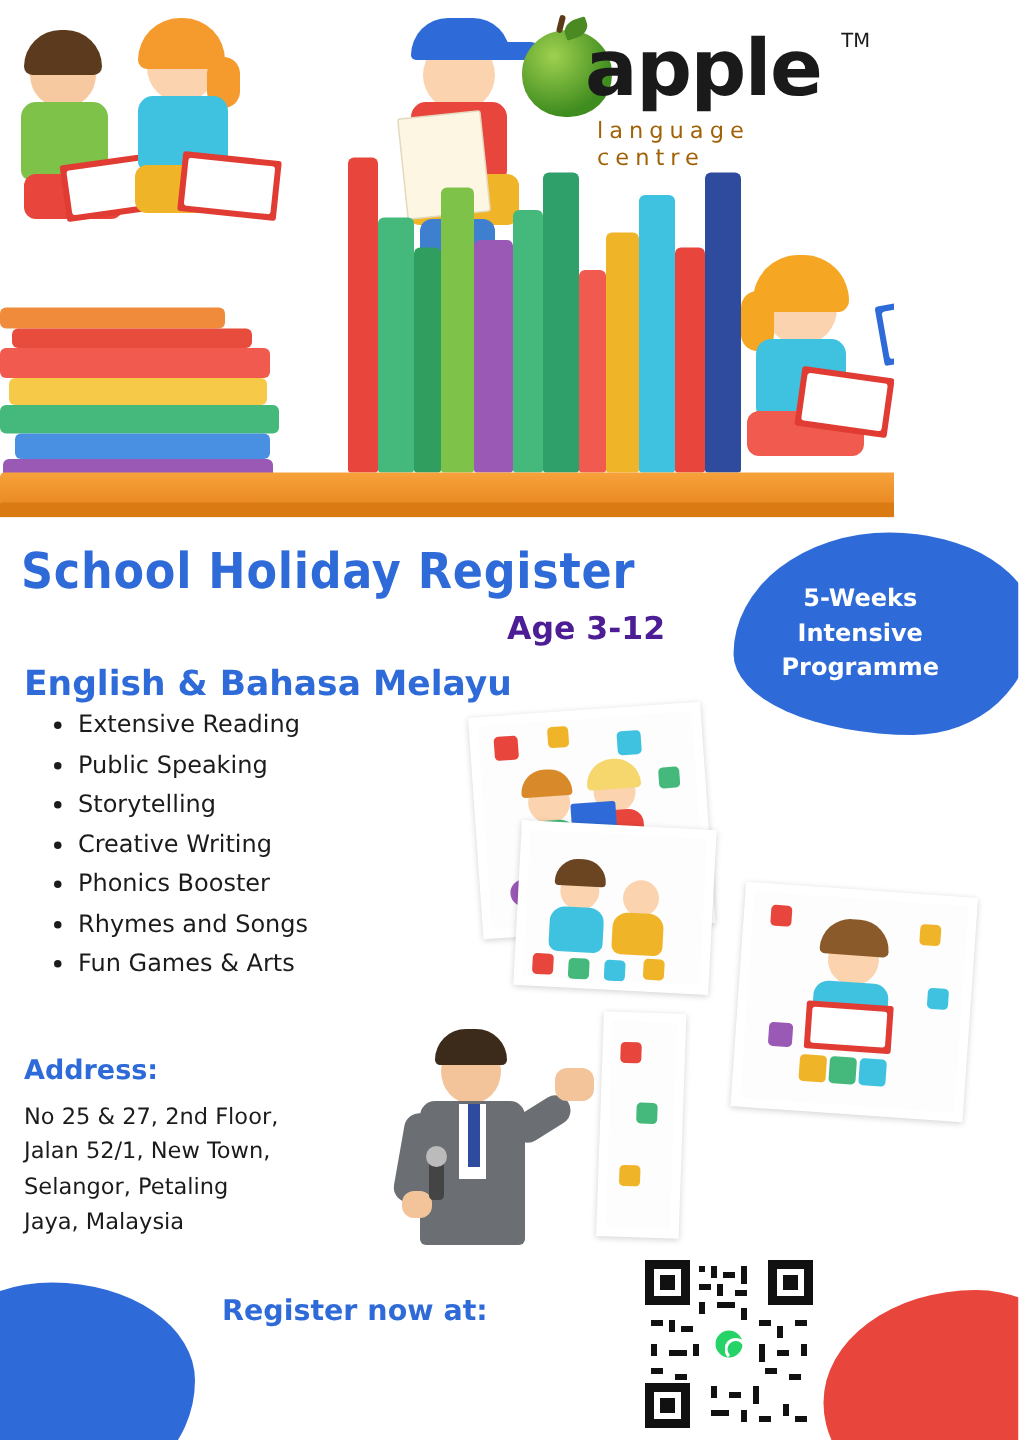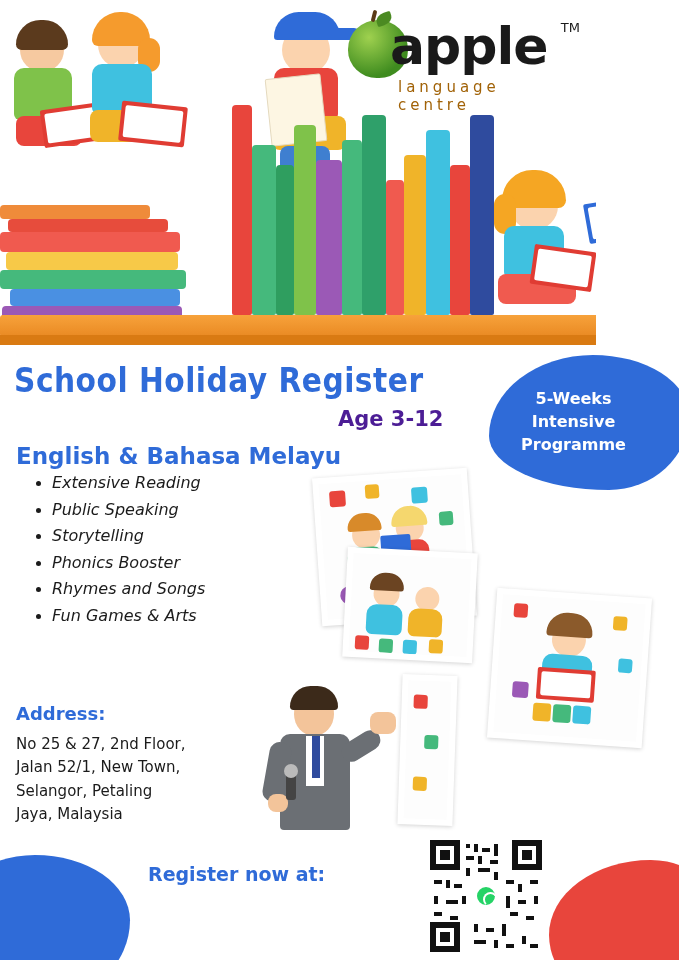--- a/index.html
+++ b/index.html
@@ -179,21 +179,20 @@
     width: 290px;
     list-style: none;
   }
   .list li {
     position: relative;
     font-size: 16px;
     color: #1b1b1b;
     line-height: 1.0;
     padding-left: 18px;
     margin-bottom: 10.5px;
-    font-style: italic;
   }
   .list li:before {
     content: "";
     position: absolute;
     left: 2px; top: 6px;
     width: 5px; height: 5px;
     background: #1b1b1b;
     border-radius: 50%;
   }
 
@@ -399,20 +398,21 @@
   </div>
 
   <div class="title">School Holiday Register</div>
   <div class="age">Age 3-12</div>
   <div class="subtitle">English &amp; Bahasa Melayu</div>
 
   <ul class="list">
     <li>Extensive Reading</li>
     <li>Public Speaking</li>
     <li>Storytelling</li>
+    <li>Creative Writing</li>
     <li>Phonics Booster</li>
     <li>Rhymes and Songs</li>
     <li>Fun Games &amp; Arts</li>
   </ul>
 
   <div class="photo photo-a">
     <div class="photo-inner">
       <div class="doodle" style="left:10px; top:8px; width:16px; height:16px; background:#e8453c;"></div>
       <div class="doodle" style="left:46px; top:4px; width:14px; height:14px; background:#f0b429;"></div>
       <div class="doodle" style="left:92px; top:10px; width:16px; height:16px; background:#3fc1e0;"></div>

